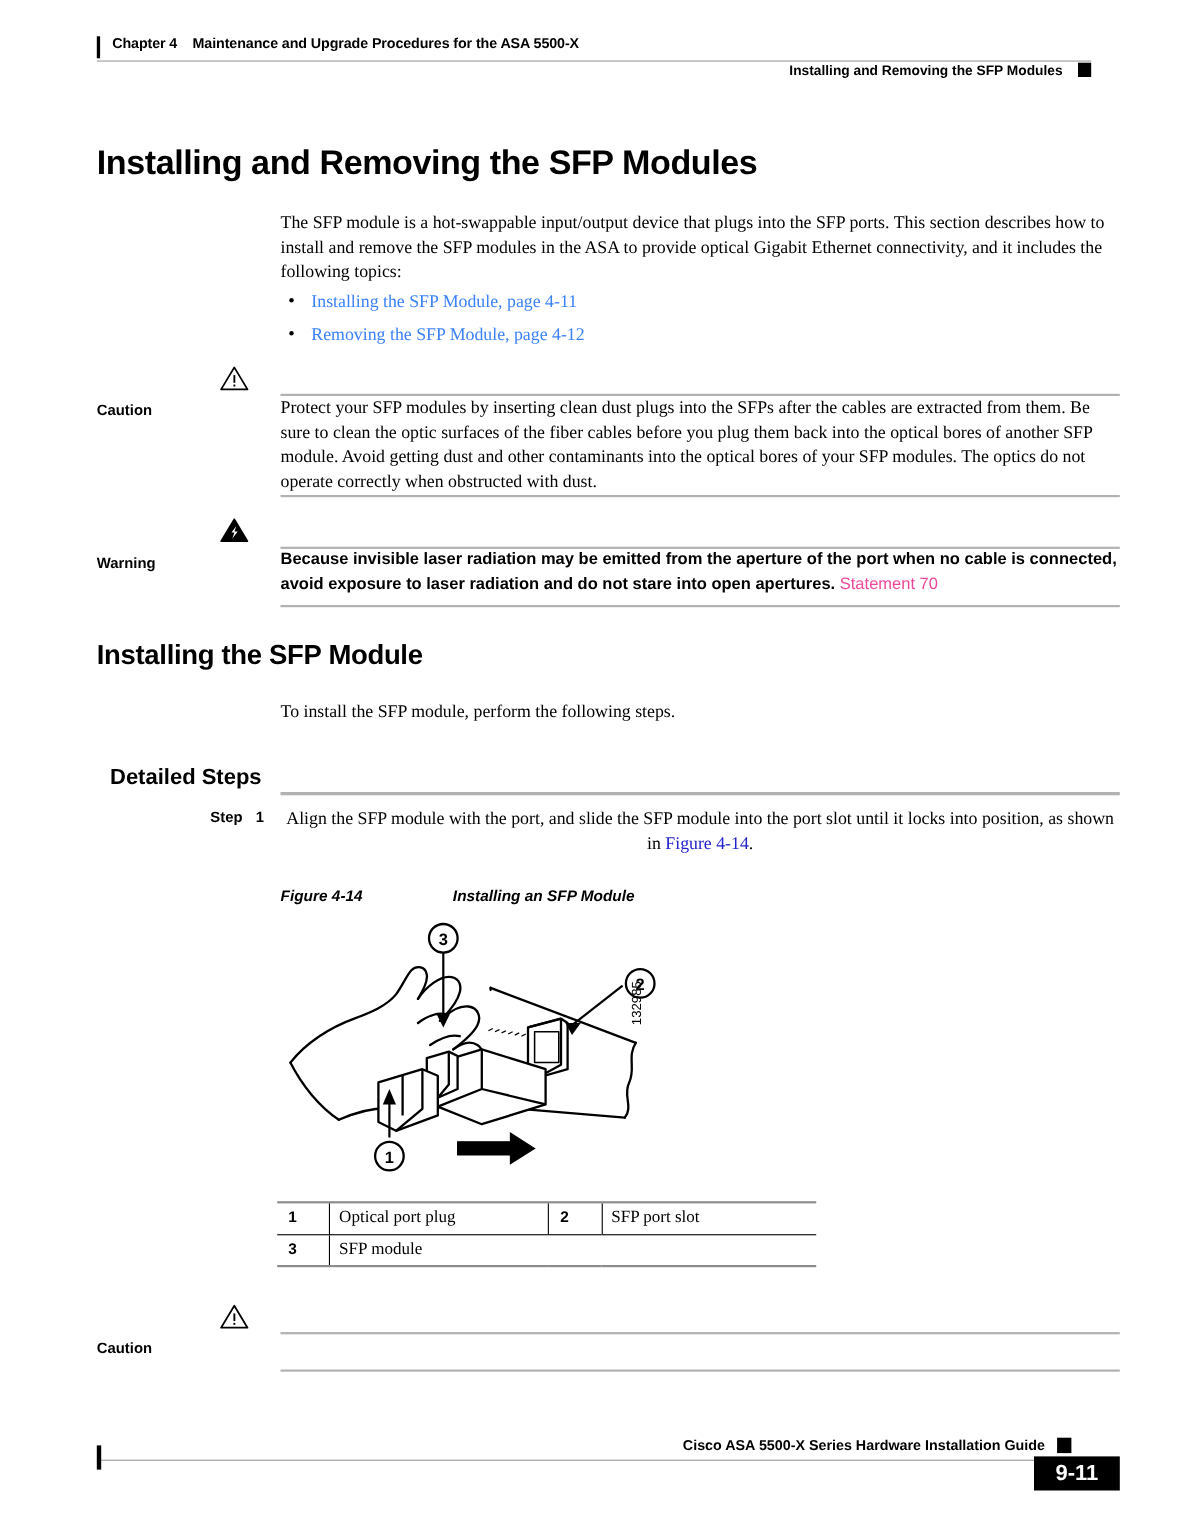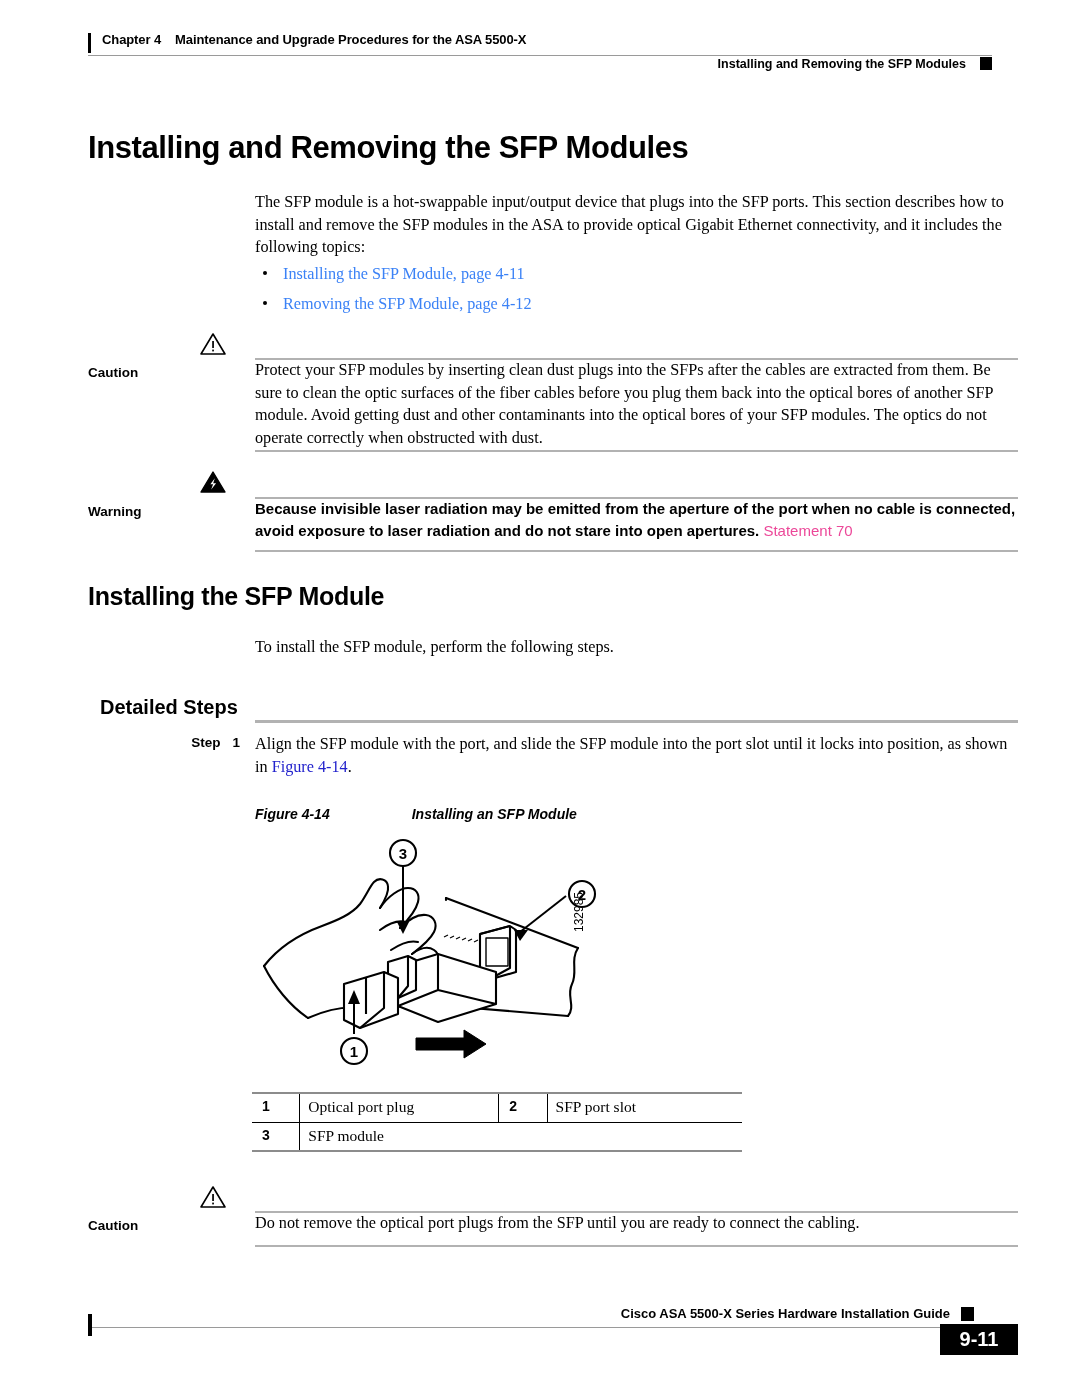--- a/index.html
+++ b/index.html
@@ -254,20 +254,21 @@
     font-size: 13.5px;
   }
   .step-label .step-num { margin-left: 12px; }
   .step-text {
     position: absolute;
     left: 167px;
     top: 13px;
     width: 763px;
     font-size: 16.2px;
     line-height: 22.5px;
+    text-align: center;
   }
   .xref { color: #2222cc; }
 
   
   .figure-caption {
     position: absolute;
     left: 255px;
     top: 806px;
     font-family: "Liberation Sans", sans-serif;
     font-weight: bold;
@@ -568,21 +569,20 @@
   <div class="admon" id="caution-bottom">
     <div class="admon-icon">
       <svg width="30" height="24" viewBox="0 0 30 24">
         <path d="M15 2 L27 22 L3 22 Z" fill="none" stroke="#000" stroke-width="1.6" stroke-linejoin="round"></path>
         <rect x="14.2" y="9" width="1.7" height="7" fill="#000"></rect>
         <rect x="14.2" y="17.6" width="1.7" height="1.8" fill="#000"></rect>
       </svg>
     </div>
     <div class="admon-rule top"></div>
     <div class="admon-label">Caution</div>
-    <div class="admon-text">Do not remove the optical port plugs from the SFP until you are ready to connect the cabling.</div>
     <div class="admon-rule bottom"></div>
   </div>
 
   <div class="footer">
     <div class="ft-guide">Cisco ASA 5500-X Series Hardware Installation Guide</div>
     <div class="ft-square"></div>
     <div class="ft-rule"></div>
     <div class="ft-tick"></div>
     <div class="ft-pagebox">9-11</div>
   </div>

